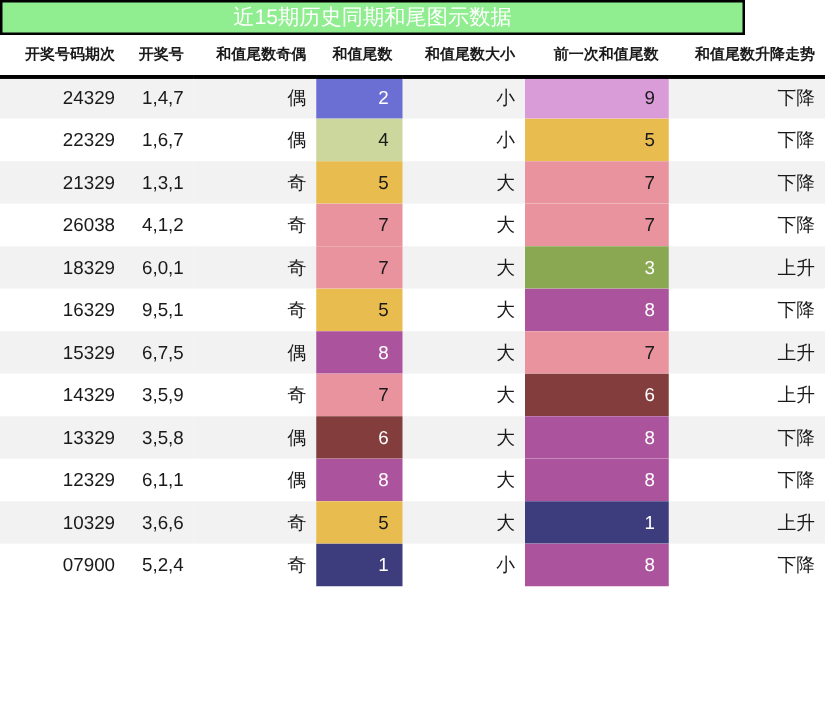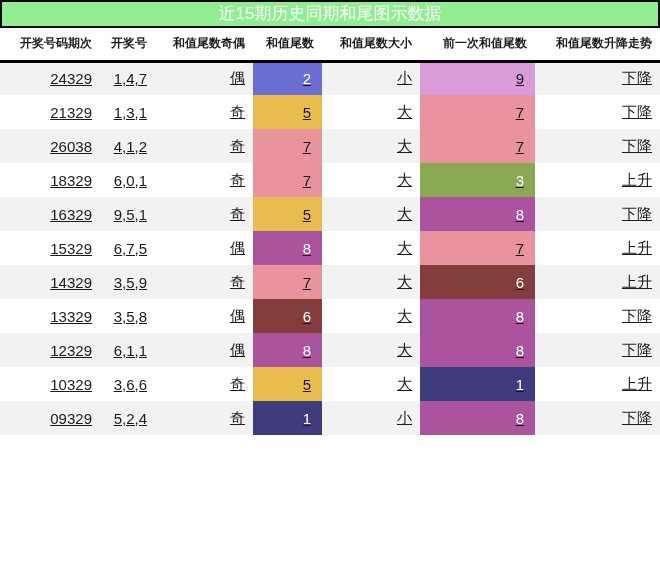--- a/index.html
+++ b/index.html
@@ -6,21 +6,21 @@
   html, body {
     margin: 0; padding: 0;
     width: 660px; height: 574px;
     background: #ffffff;
     font-family: "Liberation Sans", "DejaVu Sans", sans-serif;
     color: #1a1a1a;
     overflow: hidden;
   }
   .widget { width: 660px; }
   .title-bar {
-    width: 660px; height: 28px;
+    width: 596px; height: 28px;
     background: #90ee90;
     border: 2px solid #000000;
     color: #ffffff;
     font-size: 17px;
     line-height: 23px;
     text-align: center;
     white-space: nowrap;
   }
   table.history {
     width: 660px;
@@ -39,21 +39,21 @@
     vertical-align: middle;
   }
   tbody td {
     height: 34px;
     font-size: 15px;
     text-align: right;
     padding: 0 8px 0 0;
     white-space: nowrap;
     vertical-align: middle;
   }
-  tbody tr { background: #ffffff; text-decoration: underline; }
+  tbody tr { background: #ffffff; }
   tbody tr:nth-child(odd) { background: #f2f2f2; }
   td.tail-cell { padding-right: 11px; }
 </style>
 </head>
 <body>
 
 <div class="widget">
   <div class="title-bar">近15期历史同期和尾图示数据</div>
 
   <table class="history">
@@ -78,20 +78,29 @@
       </tr>
     </thead>
     <tbody id="tbody">
         <tr>
           <td>24329</td>
           <td>1,4,7</td>
           <td>偶</td>
           <td class="tail-cell" style="background: rgb(107, 111, 211); color: rgb(255, 255, 255);">2</td>
           <td>小</td>
           <td class="tail-cell" style="background: rgb(217, 156, 217); color: rgb(26, 26, 26);">9</td>
+          <td>下降</td>
+        </tr>
+        <tr>
+          <td>22329</td>
+          <td>1,6,7</td>
+          <td>偶</td>
+          <td class="tail-cell" style="background: rgb(204, 215, 157); color: rgb(26, 26, 26);">4</td>
+          <td>小</td>
+          <td class="tail-cell" style="background: rgb(233, 188, 79); color: rgb(26, 26, 26);">5</td>
           <td>下降</td>
         </tr>
         <tr>
           <td>21329</td>
           <td>1,3,1</td>
           <td>奇</td>
           <td class="tail-cell" style="background: rgb(233, 188, 79); color: rgb(26, 26, 26);">5</td>
           <td>大</td>
           <td class="tail-cell" style="background: rgb(232, 147, 158); color: rgb(26, 26, 26);">7</td>
           <td>下降</td>
@@ -162,21 +171,21 @@
         <tr>
           <td>10329</td>
           <td>3,6,6</td>
           <td>奇</td>
           <td class="tail-cell" style="background: rgb(233, 188, 79); color: rgb(26, 26, 26);">5</td>
           <td>大</td>
           <td class="tail-cell" style="background: rgb(61, 60, 124); color: rgb(255, 255, 255);">1</td>
           <td>上升</td>
         </tr>
         <tr>
-          <td>09329</td>
+          <td>07900</td>
           <td>5,2,4</td>
           <td>奇</td>
           <td class="tail-cell" style="background: rgb(61, 60, 124); color: rgb(255, 255, 255);">1</td>
           <td>小</td>
           <td class="tail-cell" style="background: rgb(171, 83, 157); color: rgb(255, 255, 255);">8</td>
           <td>下降</td>
         </tr>
       </tbody>
   </table>
 </div>

